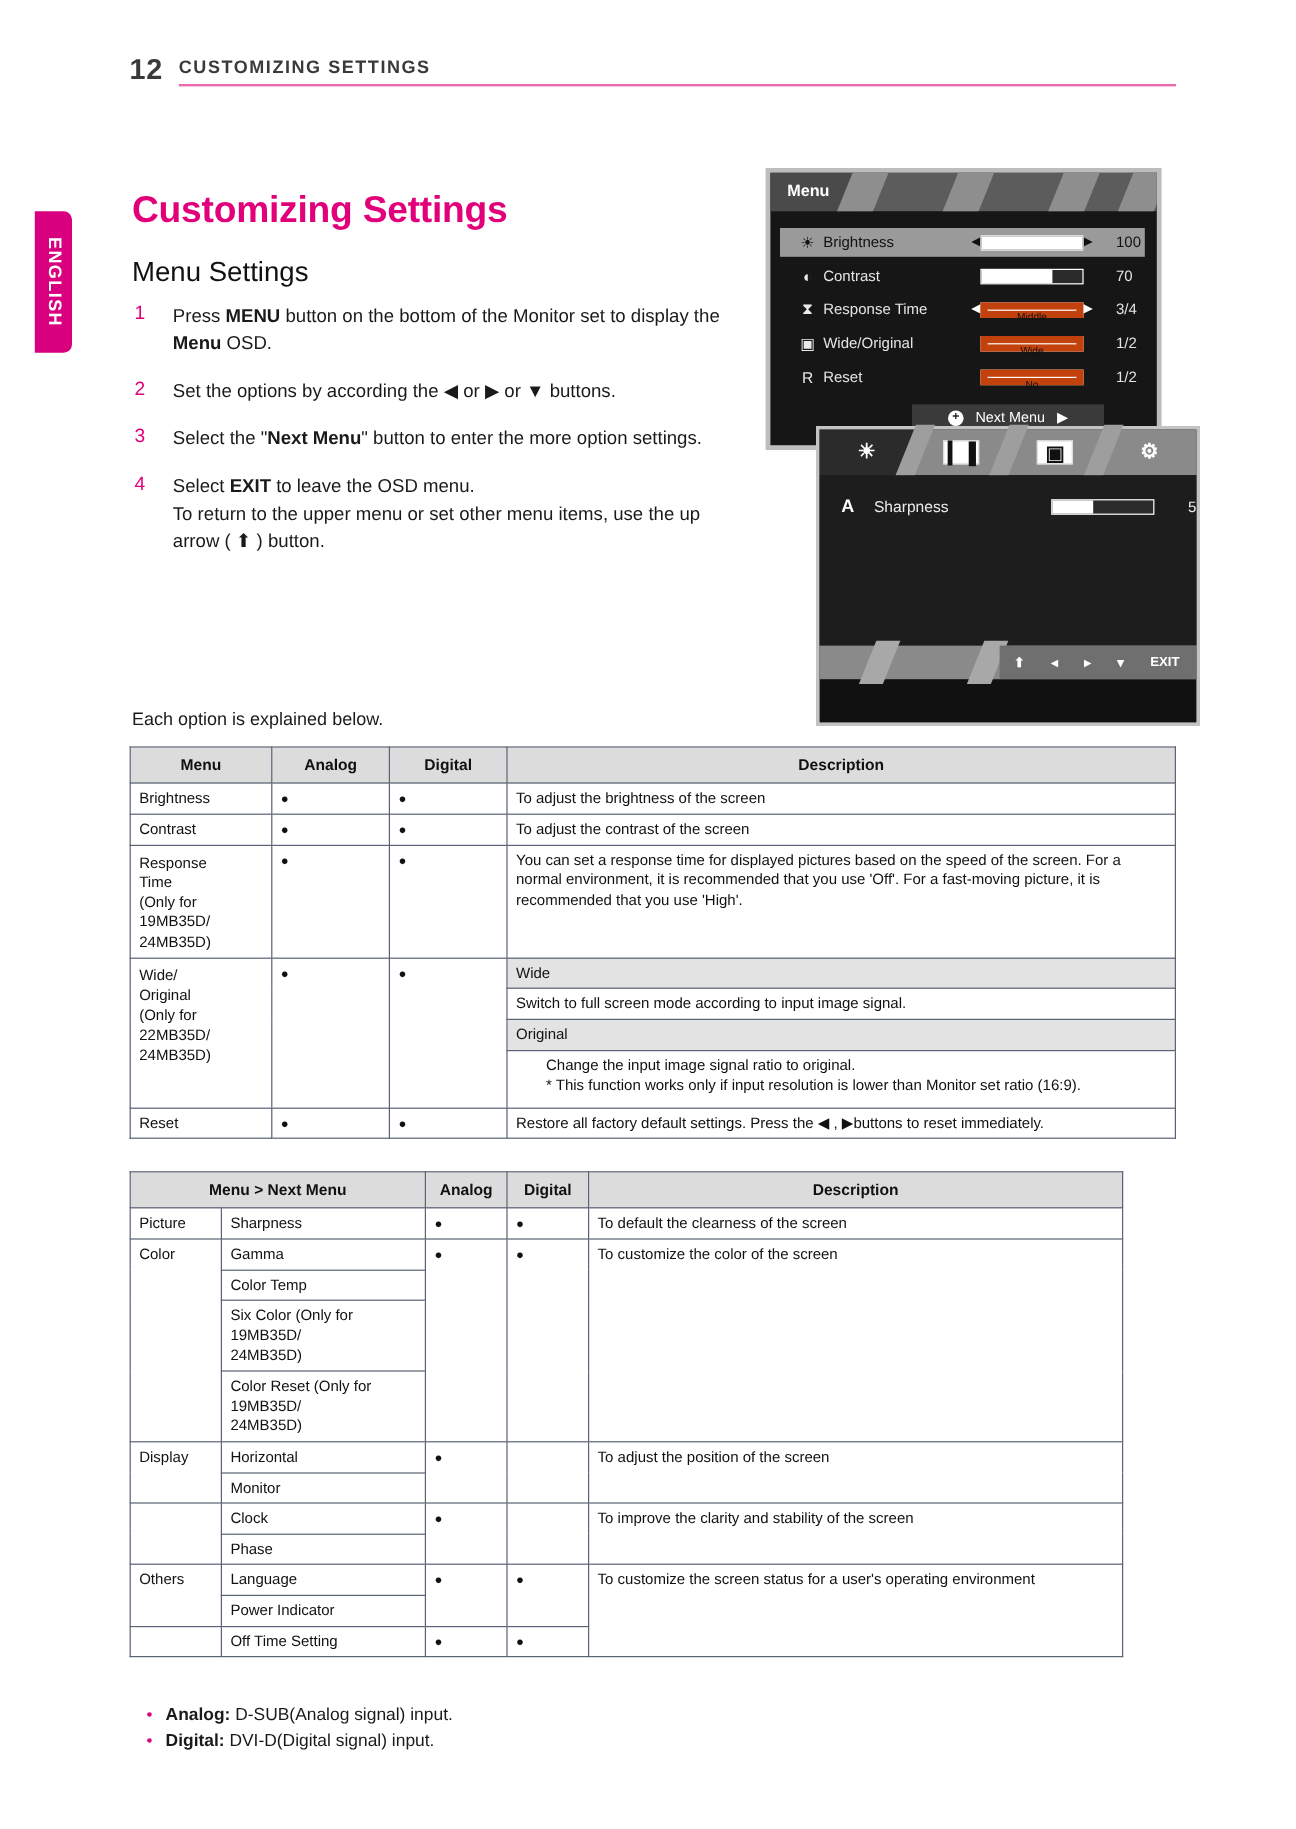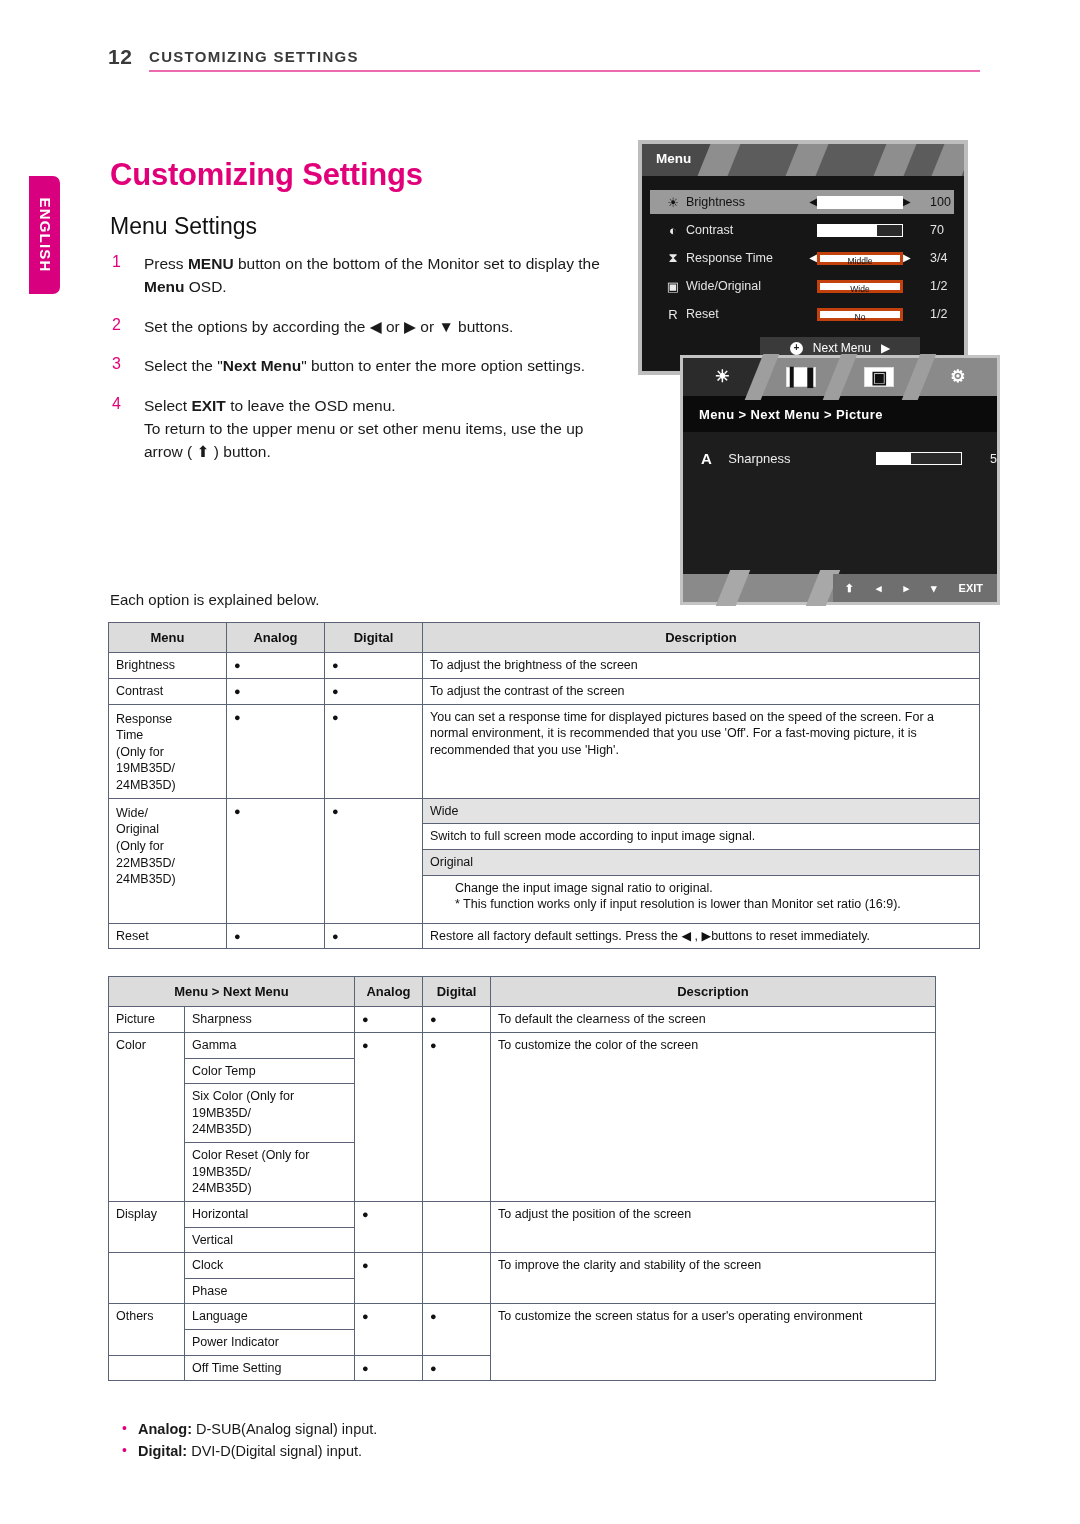--- a/index.html
+++ b/index.html
@@ -11,21 +11,21 @@
     color:#000;
     position:relative;
     overflow:hidden;
   }
 
   
   #page-header {
     position:absolute; left:108px; top:44px; width:872px; height:34px;
   }
   #page-header .pg-num {
-    font-size:21px; font-weight:bold; color:#3a3a3a;
+    font-size:24px; font-weight:bold; color:#3a3a3a;
     position:absolute; left:0; top:1px; letter-spacing:0.5px;
   }
   #page-header .chapter {
     font-size:15px; font-weight:bold; color:#3a3a3a;
     letter-spacing:1.3px; position:absolute; left:41px; top:4px;
   }
   #page-header .rule {
     position:absolute; left:41px; top:26px; right:0; height:1.5px;
     background:#ec6aad;
   }
@@ -115,21 +115,21 @@
   }
   .osd-row.selected .val { color:#111; }
   .bar-outer {
     width:86px; height:13px; border:1px solid #fff; background:#2a2a2a;
     position:relative;
   }
   .bar-fill { position:absolute; left:0; top:0; bottom:0; background:#fff; }
   .arrow-l, .arrow-r { color:#fff; font-size:10px; line-height:1; }
   .osd-row.selected .arrow-l, .osd-row.selected .arrow-r { color:#111; }
   .pill {
-    width:86px; height:13px; border:3px solid #c2410c; background:#fff;
+    width:86px; height:13px; border:6px solid #c2410c; background:#fff;
     color:#111; font-size:8.5px; text-align:center; line-height:12px;
   }
   .next-menu {
     position:absolute; left:118px; bottom:12px;
     width:160px; height:22px; background:#3a3a3a;
     display:flex; align-items:center; justify-content:center; gap:10px;
     color:#fff; font-size:12px;
   }
   .next-menu .plus {
     width:13px; height:13px; border-radius:50%; background:#fff; color:#222;
@@ -309,21 +309,20 @@
           <span style="position:relative;z-index:2;color:#fff;font-size:17px;font-weight:bold;display:inline-block;width:30px;height:20px;line-height:20px;text-align:center;background:#fff;color:#111;border:1px solid #ddd;letter-spacing:-2px;">▎▐</span>
         </div>
         <div class="osd2-tab">
           <span class="sk"></span>
           <span style="position:relative;z-index:2;color:#fff;font-size:17px;font-weight:bold;display:inline-block;width:30px;height:20px;line-height:20px;text-align:center;background:#fff;color:#111;border:1px solid #ddd;">▣</span>
         </div>
         <div class="osd2-tab">
           <span style="position:relative;z-index:2;color:#fff;font-size:17px;font-weight:bold;display:inline-block;width:30px;height:20px;line-height:20px;text-align:center;">⚙</span>
         </div>
       </div>
-    <div class="osd2-crumb">Menu  &gt;  Next Menu  &gt;  Picture</div>
     <div class="osd2-body">
       <div class="osd2-row">
         <span class="ic">A</span>
         <span class="nm">Sharpness</span>
         <span class="ctrl" style="display:inline-flex;width:112px;justify-content:center">
           <span class="bar-outer">
             <span class="bar-fill" id="sharp-fill" style="width: 40%;"></span>
           </span>
         </span>
         <span class="val">5</span>
@@ -441,21 +440,21 @@
         <td class="bold">Color Reset (Only for<br>19MB35D/<br>24MB35D)</td>
       </tr>
       <tr>
         <td class="bold" rowspan="2">Display</td>
         <td class="bold">Horizontal</td>
         <td class="ctr" rowspan="2"><span class="dot">●</span></td>
         <td class="ctr" rowspan="2"></td>
         <td class="mid" rowspan="2">To adjust the position of the screen</td>
       </tr>
       <tr>
-        <td class="bold">Vertical</td>
+        <td class="bold">Monitor</td>
       </tr>
       <tr>
         <td class="bold" rowspan="2"></td>
         <td class="bold">Clock</td>
         <td class="ctr" rowspan="2"><span class="dot">●</span></td>
         <td class="ctr" rowspan="2"></td>
         <td class="mid" rowspan="2">To improve the clarity and stability of the screen</td>
       </tr>
       <tr>
         <td class="bold">Phase</td>

